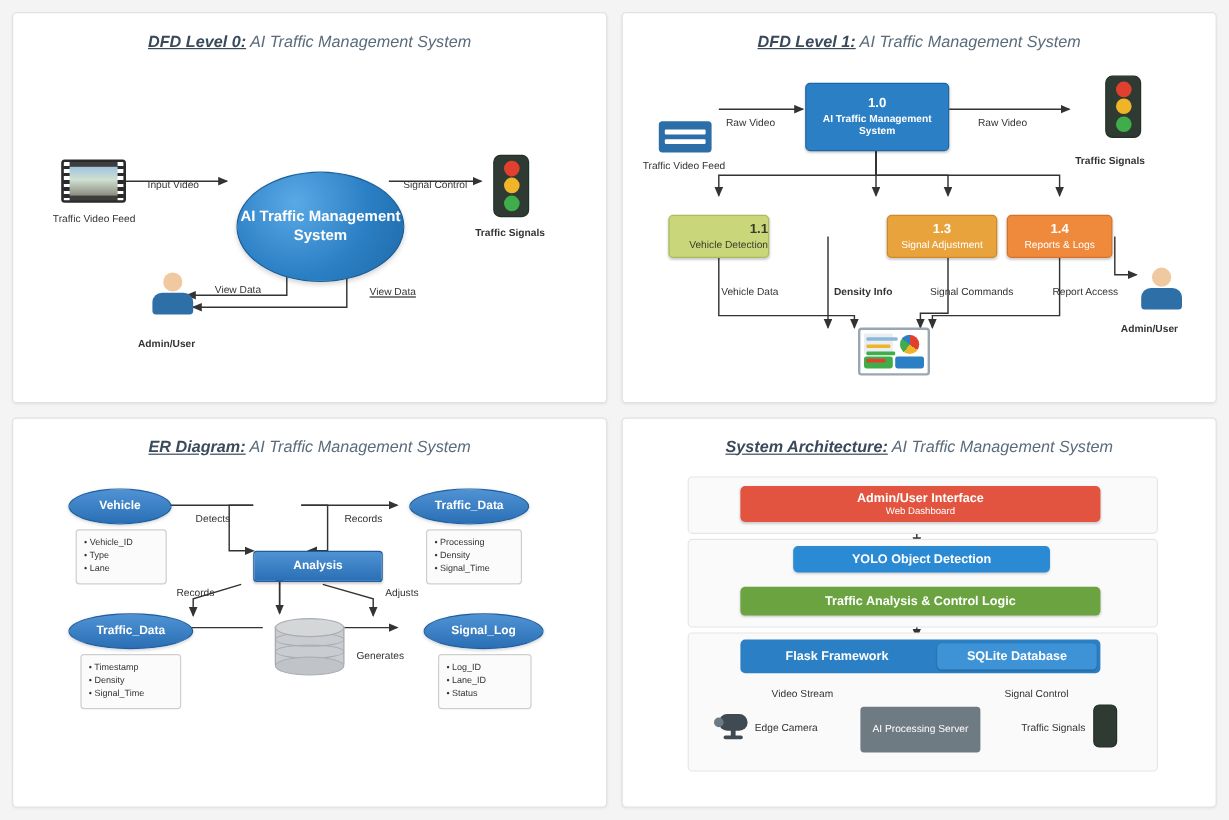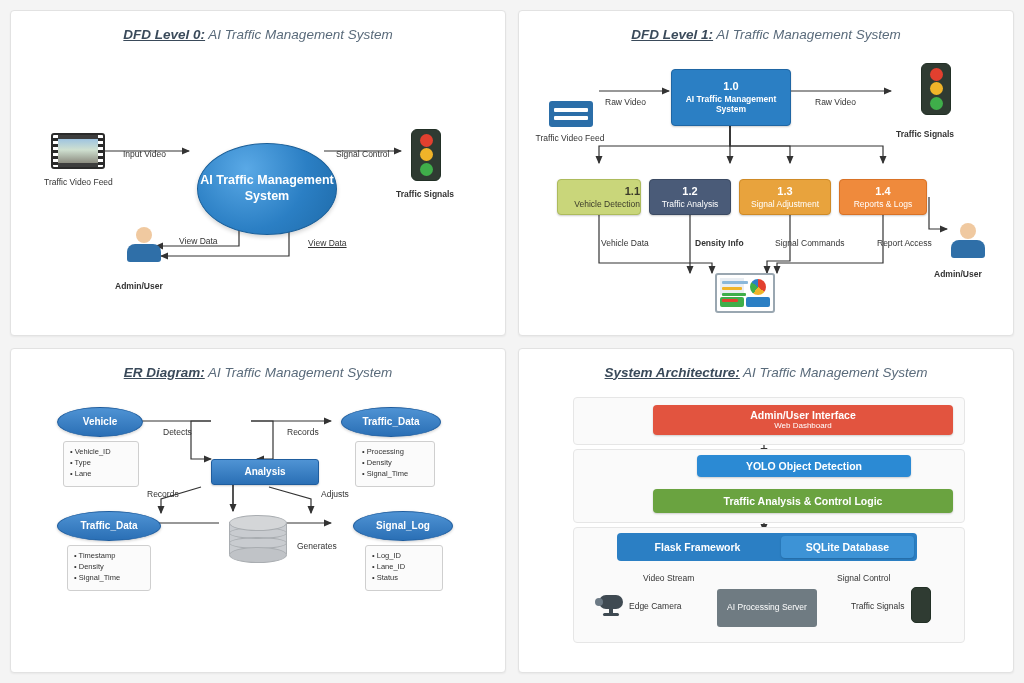--- a/index.html
+++ b/index.html
@@ -122,21 +122,20 @@
   }
 
   
   .layer{
     position:absolute;background:#fafafa;border:1px solid #e6e6e6;border-radius:4px;
   }
   .bar{
     border-radius:4px;color:#fff;text-align:center;font-weight:bold;font-size:10.5px;
     display:flex;flex-direction:column;align-items:center;justify-content:center;
     box-shadow:0 1px 2px rgba(0,0,0,.18);
-    margin-left:36px;
   }
   .bar .s{font-size:8px;font-weight:normal;}
   .cam{width:34px;height:22px;position:relative;}
   .cam .bd{position:absolute;left:4px;top:2px;width:24px;height:14px;border-radius:7px;background:#3f4a52;}
   .cam .ln2{position:absolute;left:0px;top:5px;width:8px;height:8px;border-radius:50%;background:#6c7a85;}
   .cam .st{position:absolute;left:14px;top:15px;width:4px;height:7px;background:#3f4a52;}
   .cam .ft{position:absolute;left:8px;top:20px;width:16px;height:3px;border-radius:2px;background:#3f4a52;}
   .srv{
     background:#6f7b82;border-radius:3px;color:#fff;font-size:8.5px;text-align:center;
     display:flex;align-items:center;justify-content:center;line-height:1.25;
@@ -237,24 +236,20 @@
         <span class="r"></span>
           <span class="y"></span>
           <span class="g"></span>
       </div>
       <div class="lbl" style="left:377px;top:118px;font-weight:bold;">Traffic Signals</div>
 
       <div class="node proc" style="left:38px;top:168px;width:84px;height:36px;background:#c9d67a;border:1px solid #adbb5c;color:#3b3b2a;align-items:flex-end;">
         <div class="n" style="color:#3b3b2a;">1.1</div>
         <div>Vehicle Detection</div>
       </div>
-      <div class="node proc" style="left:130px;top:168px;width:82px;height:36px;background:#4a5b78;border:1px solid #3b4a63;">
-        <div class="n">1.2</div>
-        <div>Traffic Analysis</div>
-      </div>
       <div class="node proc" style="left:220px;top:168px;width:92px;height:36px;background:#e8a33d;border:1px solid #cf8a26;text-align:right;">
         <div class="n">1.3</div>
         <div>Signal Adjustment</div>
       </div>
       <div class="node proc" style="left:320px;top:168px;width:88px;height:36px;background:#ef8a3c;border:1px solid #d97226;">
         <div class="n">1.4</div>
         <div>Reports &amp; Logs</div>
       </div>
 
       <div class="node dash" style="left:196px;top:262px;">

